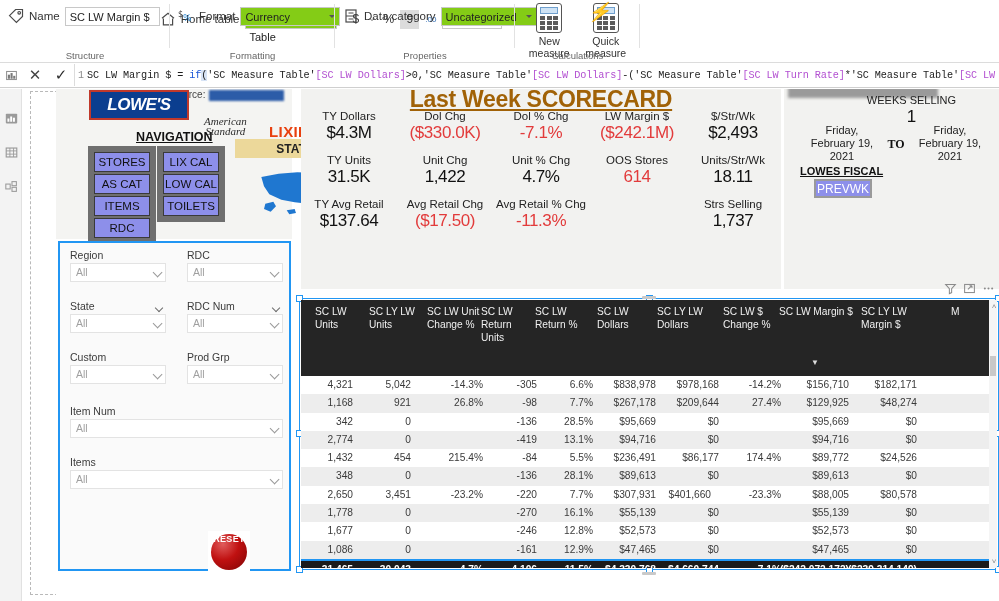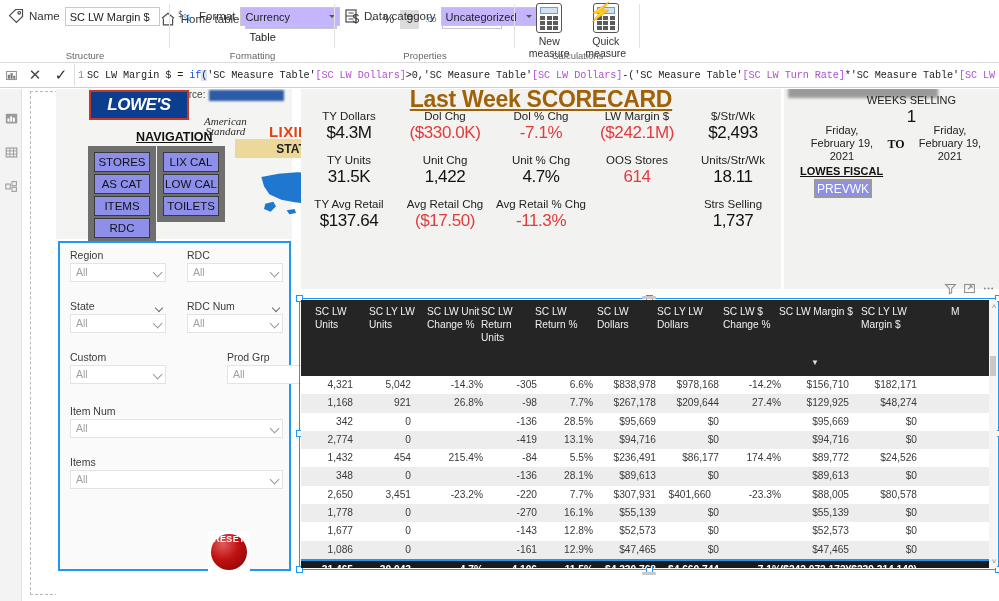--- a/index.html
+++ b/index.html
@@ -10,21 +10,21 @@
   .ribbon { position:absolute; left:0; top:0; width:999px; height:62px; background:#ffffff; }
   .ribbon-groups { position:absolute; left:0; top:0; height:62px; display:flex; }
   .rgroup { position:relative; height:62px; padding:4px 8px 0 8px; display:flex; flex-direction:row; }
   .rgroup .rg-label { position:absolute; bottom:1px; left:0; width:100%; text-align:center;
      font-size:9.5px; color:#666; }
   .rgroup .divider { position:absolute; right:0; top:4px; bottom:14px; width:1px; background:#e2e2e2; }
   .rline { display:flex; align-items:center; height:24px; gap:5px; }
   .rlabel { font-size:11.5px; color:#333; white-space:nowrap; }
   .rinput { height:19px; border:1px solid #c8c8c8; background:#fff; font-size:11px;
      color:#222; padding:1px 4px; line-height:17px; }
-  .rselect { height:19px; border:1px solid #c8c8c8; background:#c4b5fd; font-size:11px;
+  .rselect { height:19px; border:1px solid #c8c8c8; background:#84cc16; font-size:11px;
      color:#222; padding:1px 14px 1px 4px; line-height:17px; position:relative; }
   .rselect::after { content:""; position:absolute; right:4px; top:7px;
      border-left:3.2px solid transparent; border-right:3.2px solid transparent; border-top:3.8px solid #555; }
   .ic { width:16px; height:16px; flex:0 0 16px; position:relative; }
   .fmtbtn { width:19px;height:19px; display:flex;align-items:center;justify-content:center;
      font-size:12px; color:#333; }
   .fmtbtn.on { background:#dcdcdc; }
   .spinbox { height:19px; width:60px; border:1px solid #c8c8c8; background:#fff; position:relative;
      font-size:11px; color:#555; padding:1px 14px 1px 5px; line-height:17px; }
   .spin-up,.spin-dn { position:absolute; right:4px; width:0;height:0; }
@@ -443,21 +443,21 @@
             <div class="sl-box">All<span class="chev"></span></div>
           </div>
           <div class="sl-col" style="left: 117px; top: 51px; position: absolute;">
             <div class="sl-lbl" style="position: relative;">RDC Num<span class="chev dark" style="position: absolute; right: 4px; top: 5px; width: 6px; height: 6px; border-right: 1.3px solid rgb(107, 107, 107); border-bottom: 1.3px solid rgb(107, 107, 107); transform: rotate(45deg);"></span></div>
             <div class="sl-box">All<span class="chev"></span></div>
           </div>
           <div class="sl-col" style="left: 0px; top: 102px;">
             <div class="sl-lbl">Custom</div>
             <div class="sl-box">All<span class="chev"></span></div>
           </div>
-          <div class="sl-col" style="left: 117px; top: 102px; margin-left: 40px;">
+          <div class="sl-col" style="left: 117px; top: 102px;">
             <div class="sl-lbl">Prod Grp</div>
             <div class="sl-box">All<span class="chev"></span></div>
           </div>
         </div>
       <div id="slicer-wide">
           <div class="sl-wide" style="top: 162px;">
             <div class="sl-lbl">Item Num</div>
             <div class="sl-box">All<span class="chev"></span></div>
           </div>
           <div class="sl-wide" style="top: 213px;">
@@ -607,21 +607,21 @@
               <span class="td" style="left: 166px; width: 70px;">-270</span>
               <span class="td" style="left: 222px; width: 70px;">16.1%</span>
               <span class="td" style="left: 285px; width: 70px;">$55,139</span>
               <span class="td" style="left: 348px; width: 70px;">$0</span>
               <span class="td" style="left: 478px; width: 70px;">$55,139</span>
               <span class="td" style="left: 546px; width: 70px;">$0</span>
             </div>
             <div class="trow">
               <span class="td" style="left: -18px; width: 70px;">1,677</span>
               <span class="td" style="left: 40px; width: 70px;">0</span>
-              <span class="td" style="left: 166px; width: 70px;">-143</span>
+              <span class="td" style="left: 166px; width: 70px;">-246</span>
               <span class="td" style="left: 222px; width: 70px;">12.8%</span>
               <span class="td" style="left: 285px; width: 70px;">$52,573</span>
               <span class="td" style="left: 348px; width: 70px;">$0</span>
               <span class="td" style="left: 478px; width: 70px;">$52,573</span>
               <span class="td" style="left: 546px; width: 70px;">$0</span>
             </div>
             <div class="trow alt">
               <span class="td" style="left: -18px; width: 70px;">1,086</span>
               <span class="td" style="left: 40px; width: 70px;">0</span>
               <span class="td" style="left: 166px; width: 70px;">-161</span>

